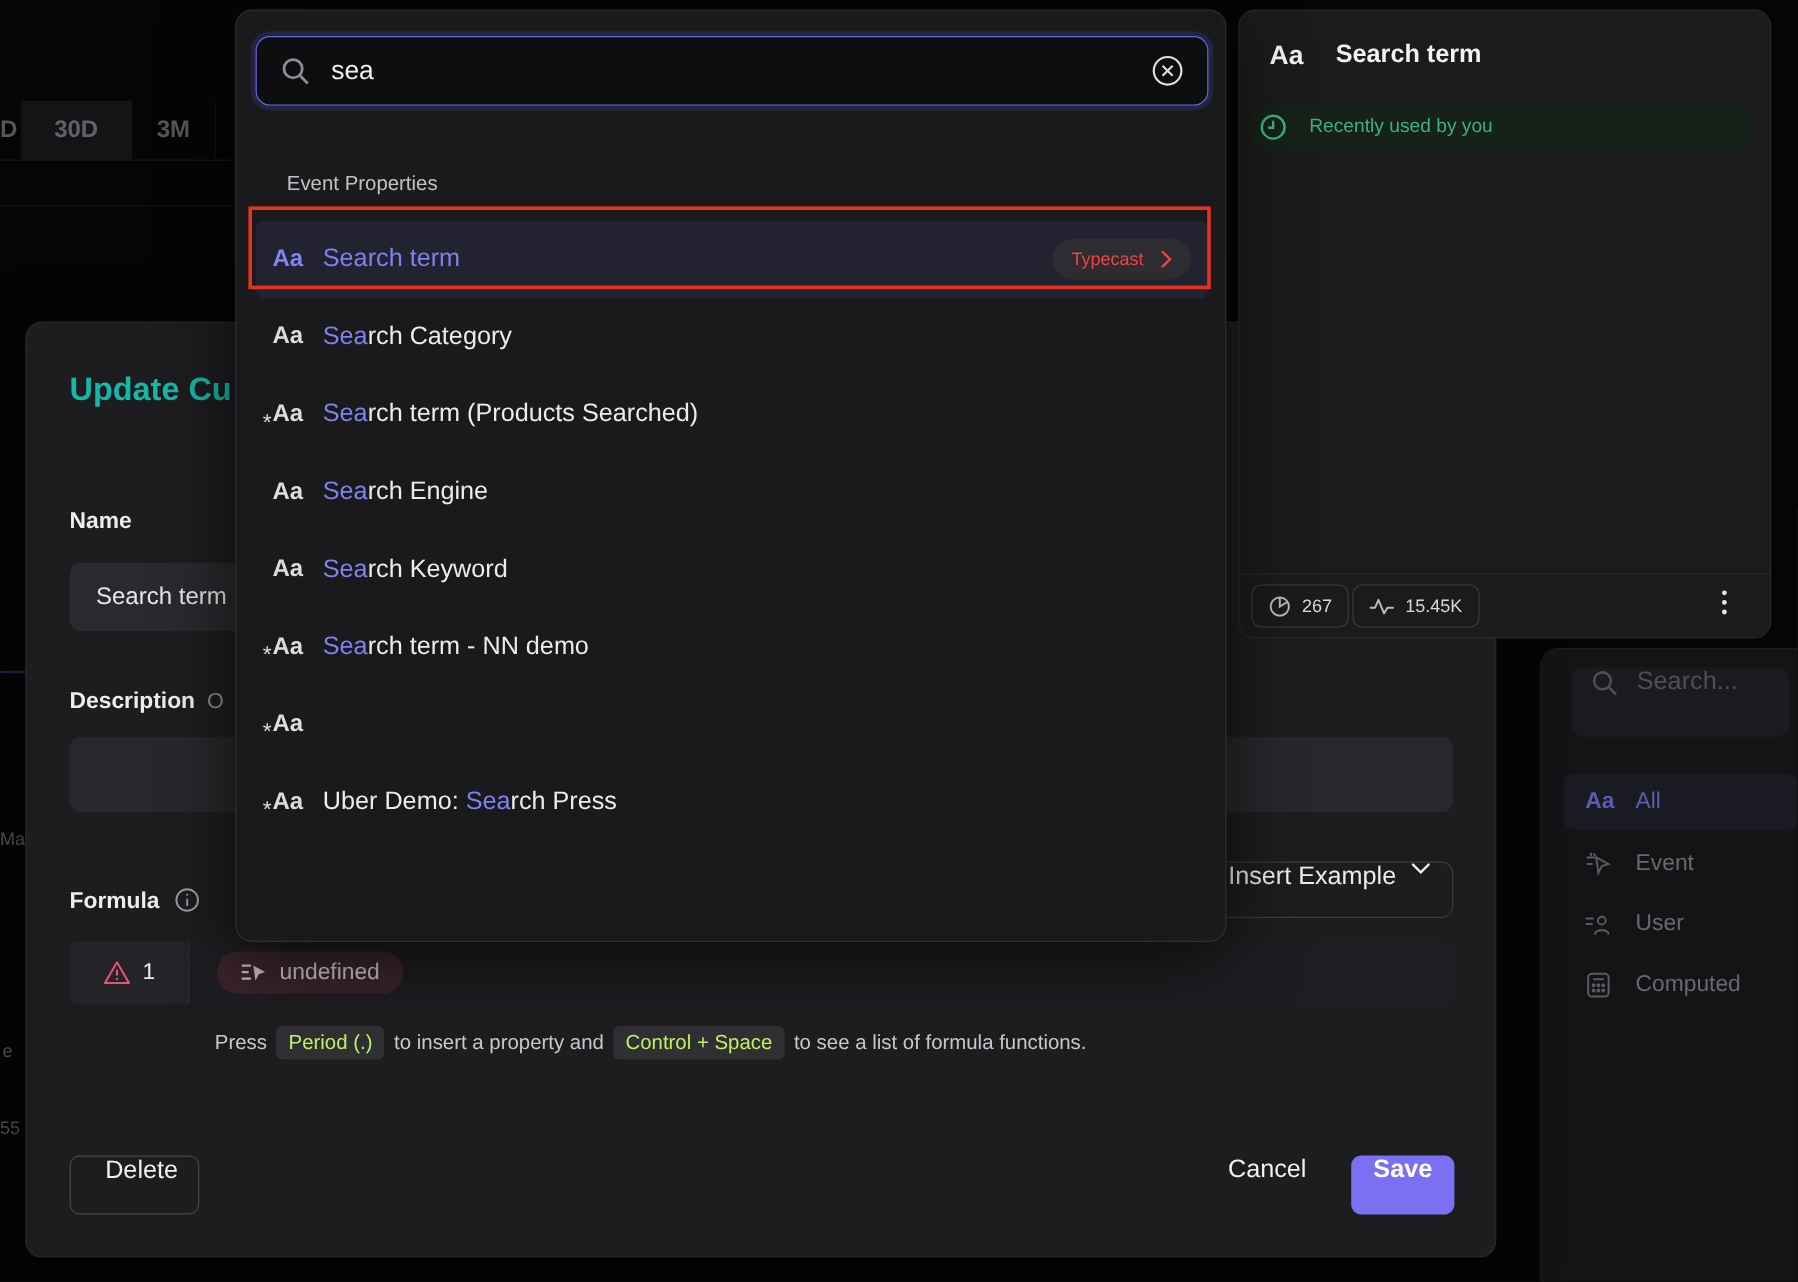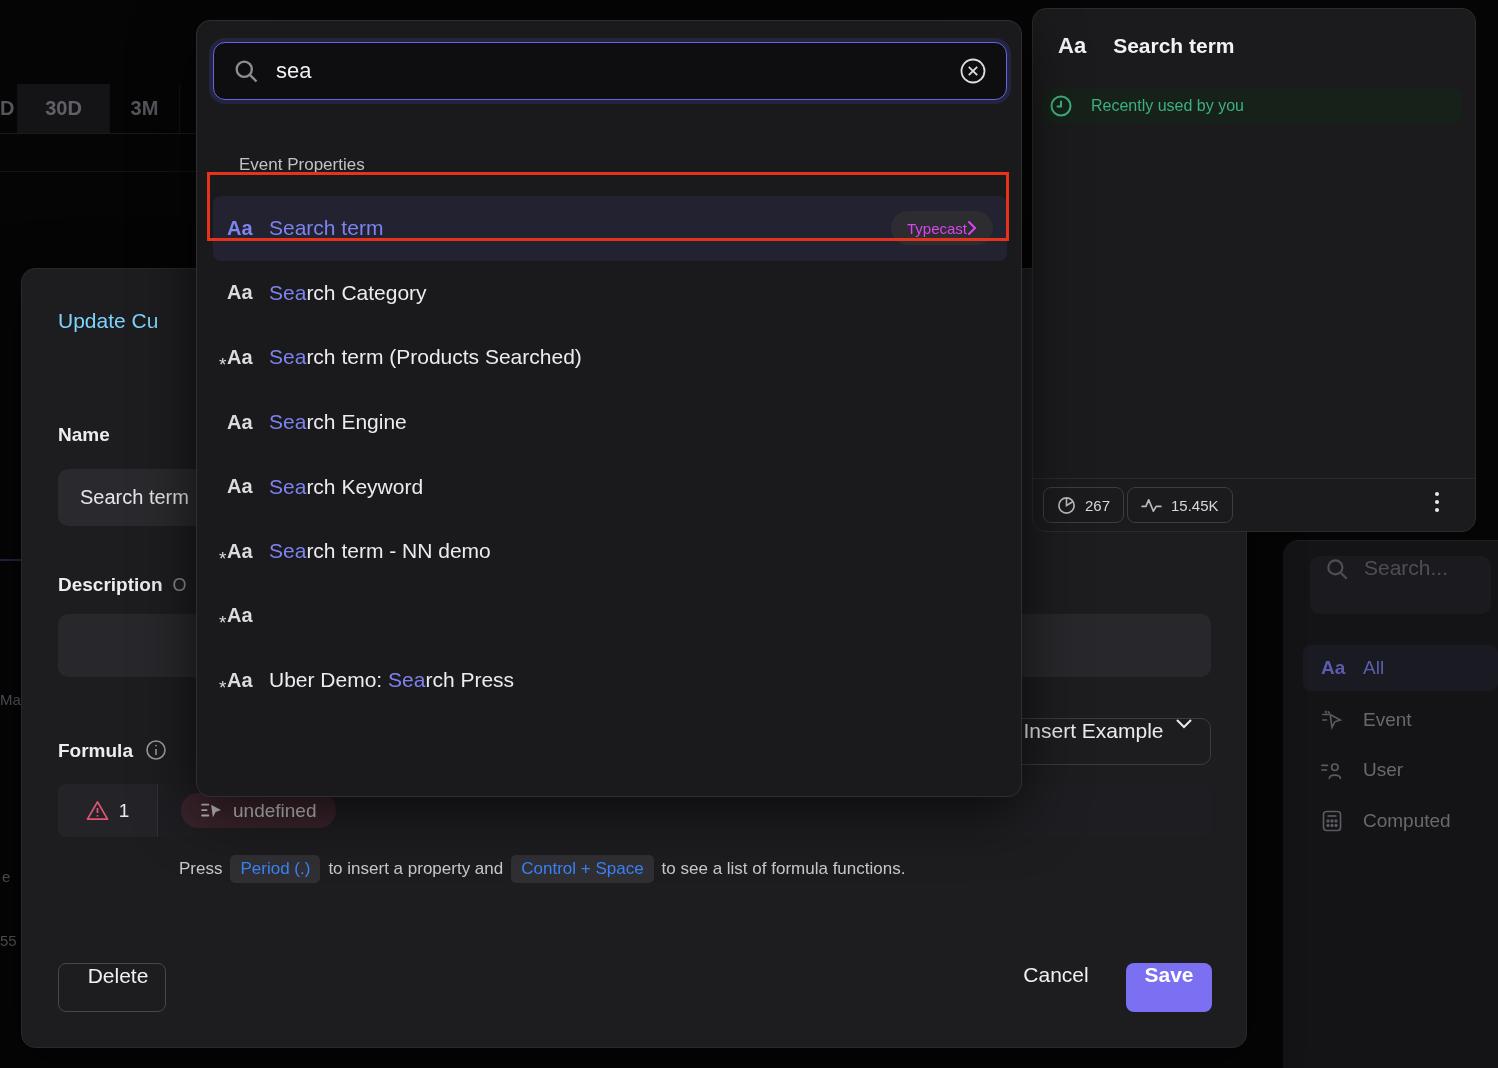--- a/index.html
+++ b/index.html
@@ -48,21 +48,21 @@
   .sb-item .sb-ic { width:30px; margin-left:18px; margin-right:12px; display:flex; align-items:center; color:#5a5a62; font-weight:bold; font-size:19px; }
   .sb-item.sel { background:rgba(130,130,240,0.06); color:#5e5eaa; }
   .sb-item.sel .sb-ic { color:#5c5cae; }
 
   
   #modal {
     position:absolute; left:21px; top:268px; width:1226px; height:780px; z-index:2;
     background:#1d1d20; border-radius:14px; border:1px solid #29292d;
     box-shadow:0 10px 50px rgba(0,0,0,.55);
   }
-  #modal .m-title { position:absolute; left:36px; top:40px; font-size:21px; font-weight:normal; color:#7dd3fc; white-space:nowrap; }
+  #modal .m-title { position:absolute; left:36px; top:40px; font-size:27px; font-weight:bold; color:#14b8a6; white-space:nowrap; }
   .fld-label { position:absolute; left:36px; font-size:19px; font-weight:bold; color:#ededef; }
   .opt-frag { font-weight:normal; color:#8b8b92; font-size:18px; margin-left:10px; }
   .m-input {
     position:absolute; background:#2a2a2e; border-radius:10px; border:none; outline:none;
     color:#e6e6e8; font-size:20px; font-family:"Liberation Sans",sans-serif; padding:0 22px;
   }
   #name-input { left:36px; top:200px; width:565px; height:57px; }
   #desc-area { left:36px; top:345px; width:1153px; height:63px; background:#28282c; border-radius:10px; }
   .info-ic { display:inline-block; vertical-align:-4px; margin-left:12px; color:#9a9aa0; }
   
@@ -71,21 +71,21 @@
     width:100px; background:#242428; border-right:1px solid #303035;
     display:flex; align-items:center; justify-content:center; gap:10px;
     color:#e9e9eb; font-size:19px;
   }
   #formula-field { flex:1; background:#1e1e22; display:flex; align-items:center; padding-left:23px; }
   #undef-pill {
     display:flex; align-items:center; gap:10px; background:#3a242b; border-radius:17px;
     height:35px; padding:0 20px; color:#c6c6ca; font-size:19px;
   }
   #hint { position:absolute; left:157px; top:586px; font-size:17px; color:#c9c9cd; display:flex; align-items:center; gap:8px; white-space:nowrap; }
-  .kbd { background:#2f2f34; border-radius:5px; padding:4px 10px; color:#3b82f6; }
+  .kbd { background:#2f2f34; border-radius:5px; padding:4px 10px; color:#bef264; }
   .btn { position:absolute; display:flex; align-items:flex-start; justify-content:center; font-size:21px; border-radius:8px; cursor:pointer; }
   #btn-insert { left:982px; top:449px; width:207px; height:47px; border:1px solid #3b3b40; color:#ececee; gap:12px; border-radius:10px; }
   #btn-delete { left:36px; top:694px; width:108px; height:49px; border:1px solid #46464b; color:#f0f0f2;padding-left:12px; }
   #btn-cancel { left:984px; top:694px; width:100px; height:49px; color:#f0f0f2; }
   #btn-save   { left:1104px; top:694px; width:86px; height:49px; background:#7a70f1; color:#ffffff; font-weight:bold; }
 
   
   #detail {
     position:absolute; left:1032px; top:8px; width:444px; height:524px; z-index:3;
     background:#1b1b1d; border:1px solid #2b2b2f; border-radius:14px;
@@ -105,21 +105,20 @@
   #stat-0 { left:10px; }
   #stat-1 { left:94px; }
   #kebab { position:absolute; right:36px; top:483px; color:#e8e8ea; display:flex; flex-direction:column; gap:4px; }
   #kebab i { width:4px; height:4px; border-radius:50%; background:#e8e8ea; }
 
   
   #dropdown {
     position:absolute; left:196px; top:8px; width:826px; height:777px; z-index:4;
     background:#1a1a1d; border:1px solid #2e2e33; border-radius:14px;
     box-shadow:0 14px 60px rgba(0,0,0,.65);
-    margin-top:12px;
   }
   #dd-search {
     position:absolute; left:16px; top:21px; width:794px; height:58px;
     background:#0e0e11; border:1.5px solid #6467e0; border-radius:12px;
     box-shadow:0 0 0 4px rgba(70,72,190,0.22);
     display:flex; align-items:center; padding:0 18px; gap:16px;
   }
   #dd-search input {
     flex:1; background:transparent; border:none; outline:none;
     color:#f0f0f2; font-size:22px; font-family:"Liberation Sans",sans-serif;
@@ -131,22 +130,22 @@
   .dd-row { height:64.6px; display:flex; align-items:center; padding:0 14px; border-radius:8px; }
   .dd-row.sel { background:#222230; }
   .dd-aa { position:relative; width:42px; font-size:20px; font-weight:bold; color:#dcdcde; flex:0 0 auto; }
   .dd-row.sel .dd-aa { color:#8084f0; }
   .dd-aa .star { position:absolute; left:-8px; bottom:-7px; font-size:19px; font-weight:normal; color:#dcdcde; }
   .dd-label { font-size:21px; color:#ececee; white-space:nowrap; }
   .dd-label .hl { color:#7e82ef; }
   .dd-row.sel .dd-label { color:#7e82ef; }
   .dd-spacer { flex:1; }
   .typecast {
-    display:flex; align-items:center; gap:0; background:#2c2c31; border-radius:17px;
-    height:34px; padding:0 16px; color:#d946ef; font-size:15px;
+    display:flex; align-items:center; gap:14px; background:#2c2c31; border-radius:17px;
+    height:34px; padding:0 16px; color:#ef4444; font-size:15px;
   }
 
   
   #annotation {
     position:absolute; left:207px; top:172px; width:802px; height:69px; z-index:6;
     border:3px solid #e7321c; pointer-events:none;
   }
 
   svg { display:block; }
 </style>

